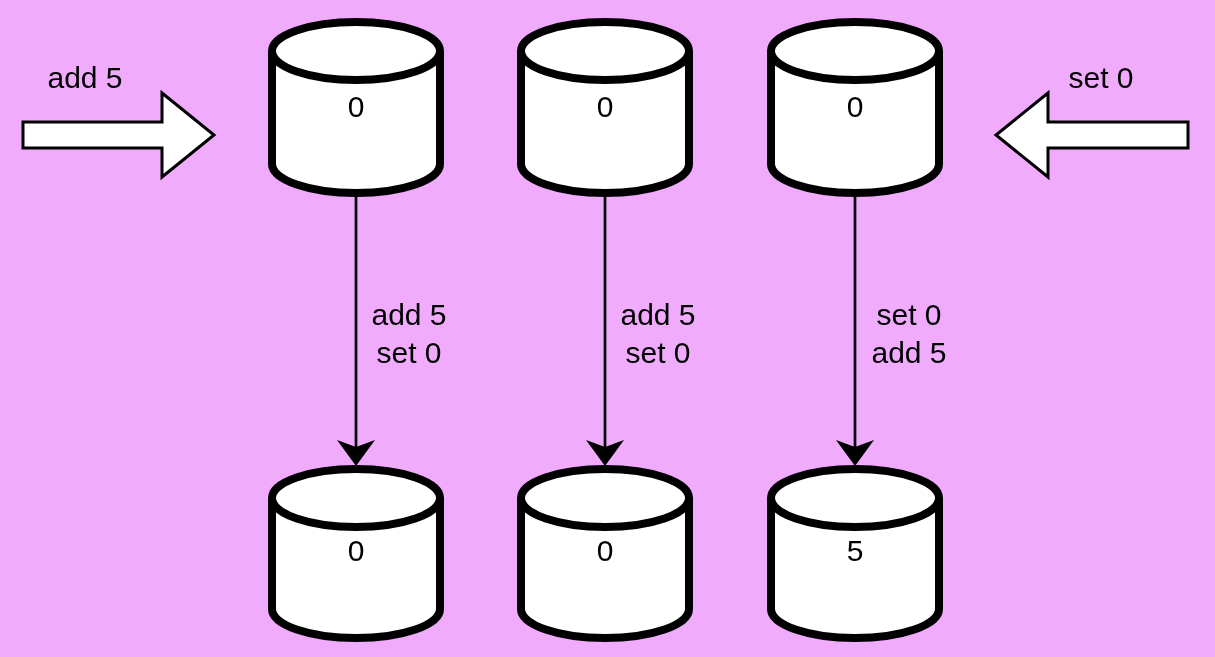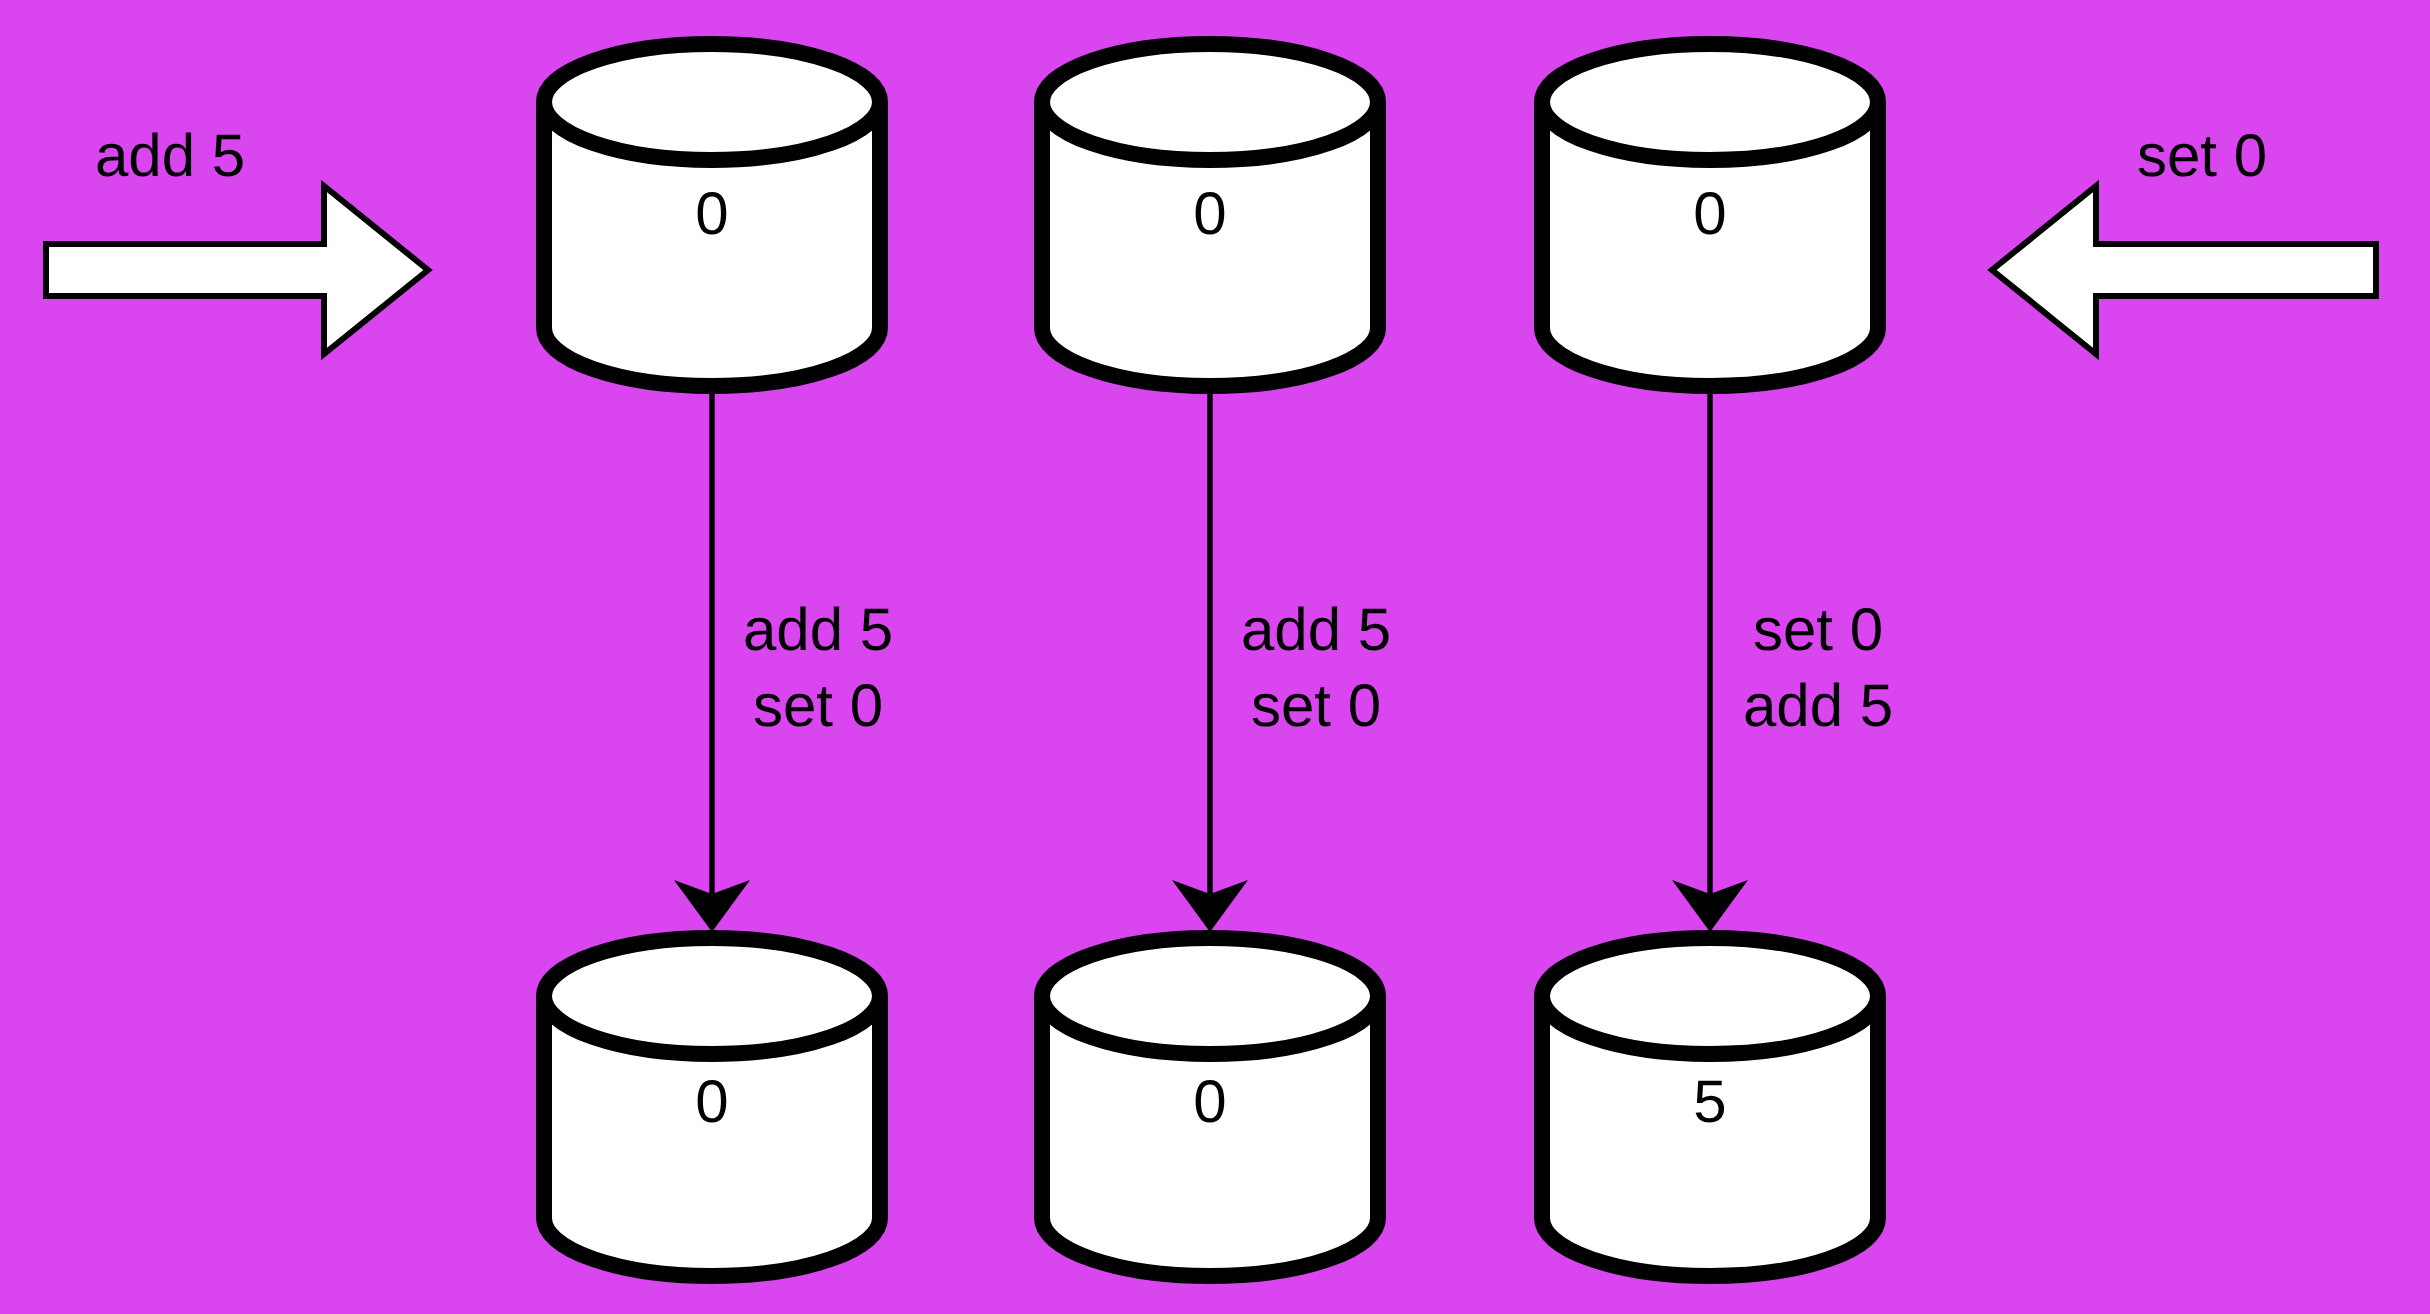--- a/index.html
+++ b/index.html
@@ -4,21 +4,21 @@
 <style>
   html, body {
     margin: 0;
     padding: 0;
     background: #ffffff;
   }
   .stage {
     position: relative;
     width: 1215px;
     height: 657px;
-    background: #d946ef;
+    background: #f0abfc;
     overflow: hidden;
   }
   svg {
     display: block;
   }
   .cyl-stroke {
     fill: #ffffff;
     stroke: #000000;
     stroke-width: 8;
   }

